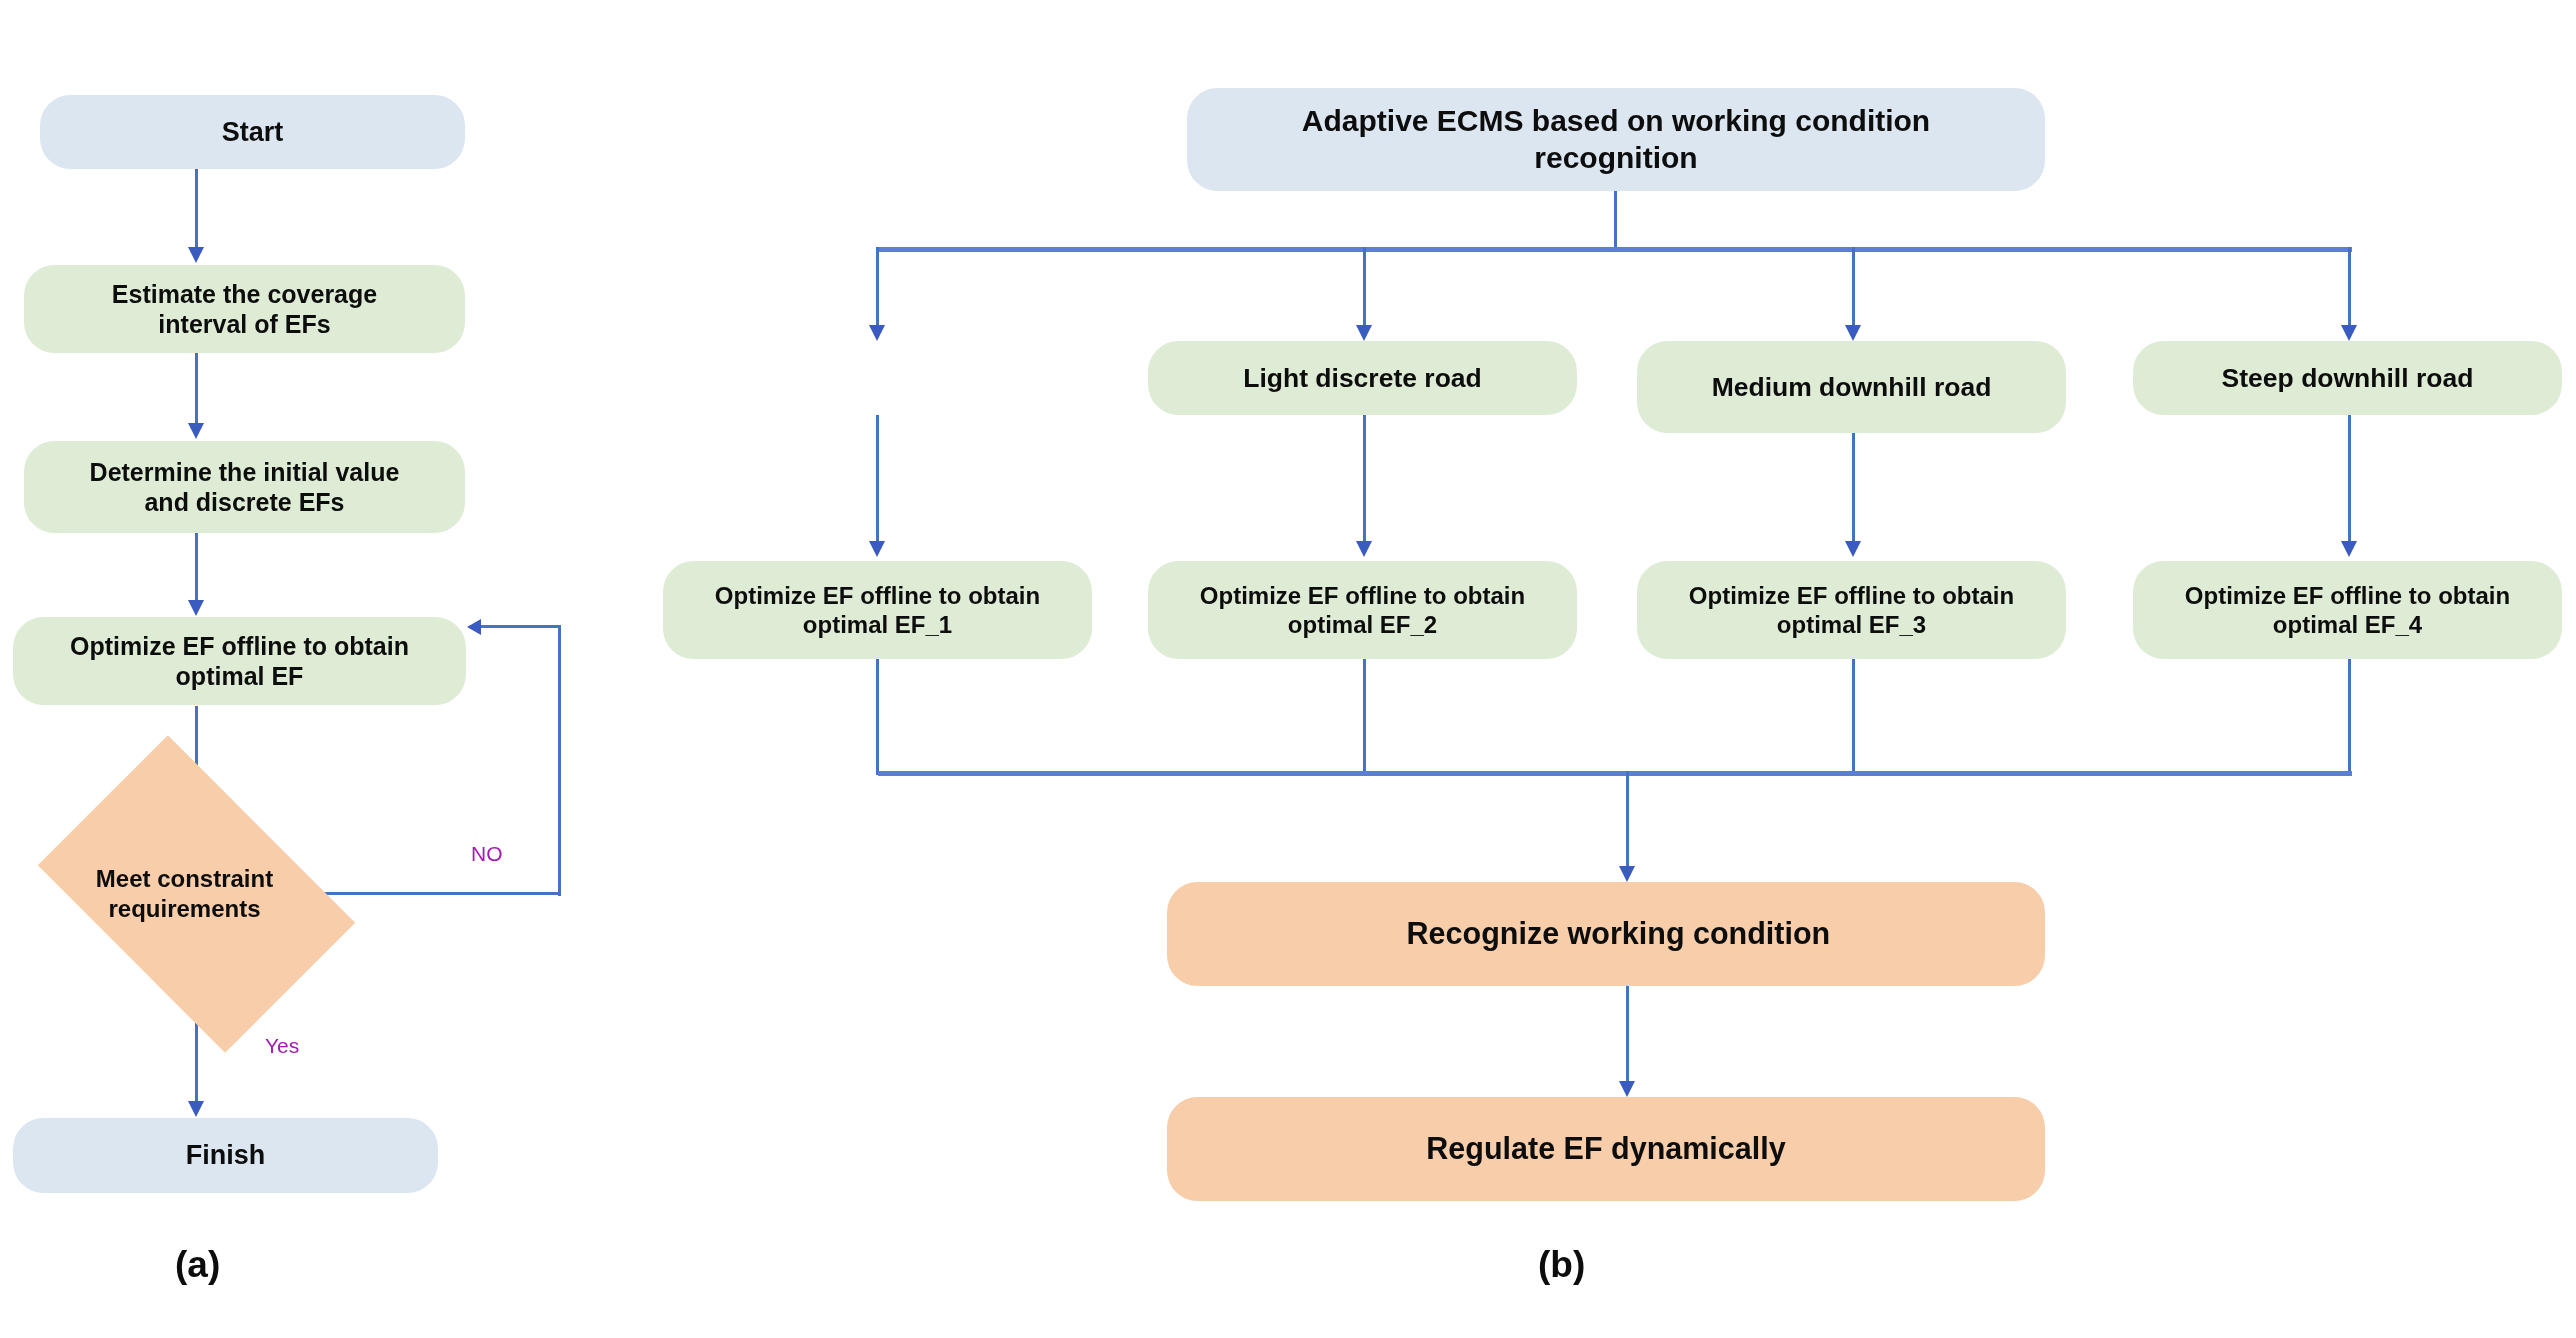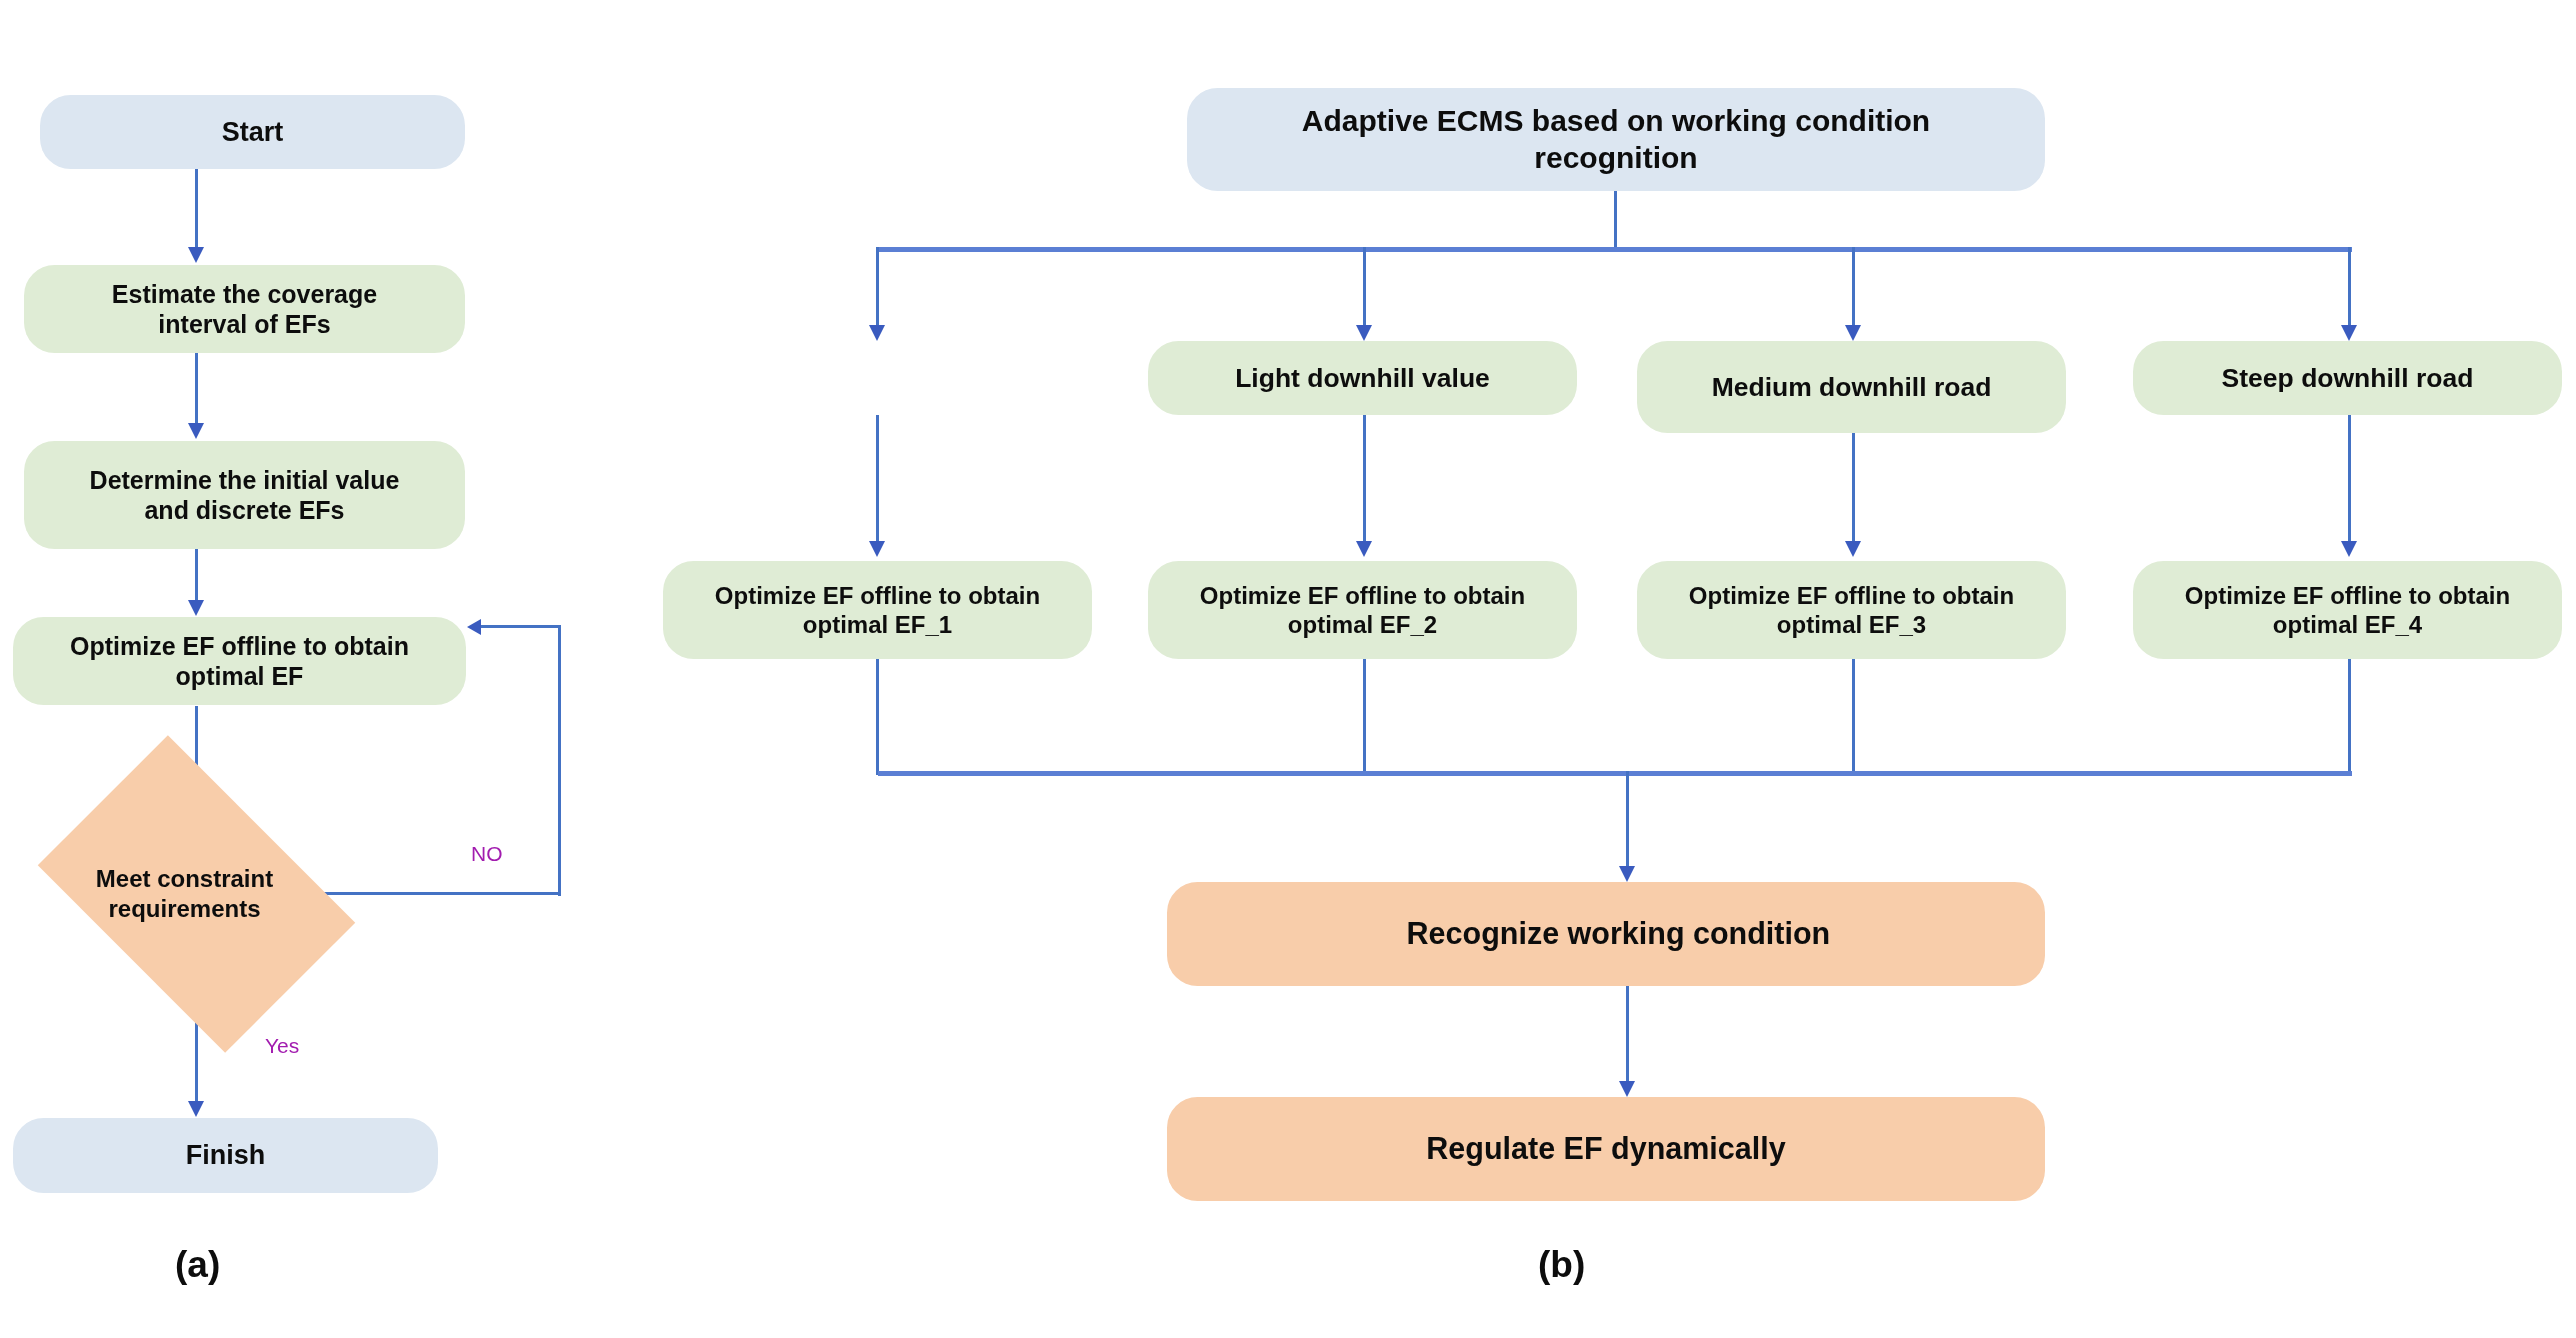--- a/index.html
+++ b/index.html
@@ -119,21 +119,21 @@
 
   <div class="vline" style="left:195px;top:168px;height:84px;"></div>
   <div class="arrow-down" style="left:188px;top:247px;"></div>
 
   <div class="node rounded green" style="left:24px;top:265px;width:441px;height:88px;font-size:25px;">Estimate the coverage
 interval of EFs</div>
 
   <div class="vline" style="left:195px;top:353px;height:76px;"></div>
   <div class="arrow-down" style="left:188px;top:423px;"></div>
 
-  <div class="node rounded green" style="left:24px;top:441px;width:441px;height:108px;font-size:25px;">Determine the initial value
+  <div class="node rounded green" style="left:24px;top:441px;width:441px;height:92px;font-size:25px;">Determine the initial value
 and discrete EFs</div>
 
   <div class="vline" style="left:195px;top:529px;height:76px;"></div>
   <div class="arrow-down" style="left:188px;top:600px;"></div>
 
   <div class="node rounded green" style="left:13px;top:617px;width:453px;height:88px;font-size:25px;">Optimize EF offline to obtain
 optimal EF</div>
 
   <div class="vline" style="left:195px;top:706px;height:84px;"></div>
   <div class="arrow-down" style="left:188px;top:784px;"></div>
@@ -171,21 +171,21 @@
   <div class="vline" style="left:1363px;top:247px;height:84px;"></div>
   <div class="arrow-down" style="left:1356px;top:325px;"></div>
 
   <div class="vline" style="left:1852px;top:247px;height:84px;"></div>
   <div class="arrow-down" style="left:1845px;top:325px;"></div>
 
   <div class="vline" style="left:2348px;top:247px;height:84px;"></div>
   <div class="arrow-down" style="left:2341px;top:325px;"></div>
 
 
-  <div class="node rounded green" style="left:1148px;top:341px;width:429px;height:74px;font-size:26.5px;">Light downhill value</div>
+  <div class="node rounded green" style="left:1148px;top:341px;width:429px;height:74px;font-size:26.5px;">Light discrete road</div>
 
   <div class="node rounded green" style="left:1637px;top:341px;width:429px;height:92px;font-size:26.5px;">Medium downhill road</div>
 
   <div class="node rounded green" style="left:2133px;top:341px;width:429px;height:74px;font-size:26.5px;">Steep downhill road</div>
 
   <div class="vline" style="left:876px;top:415px;height:132px;"></div>
   <div class="arrow-down" style="left:869px;top:541px;"></div>
 
   <div class="vline" style="left:1363px;top:415px;height:132px;"></div>
   <div class="arrow-down" style="left:1356px;top:541px;"></div>

